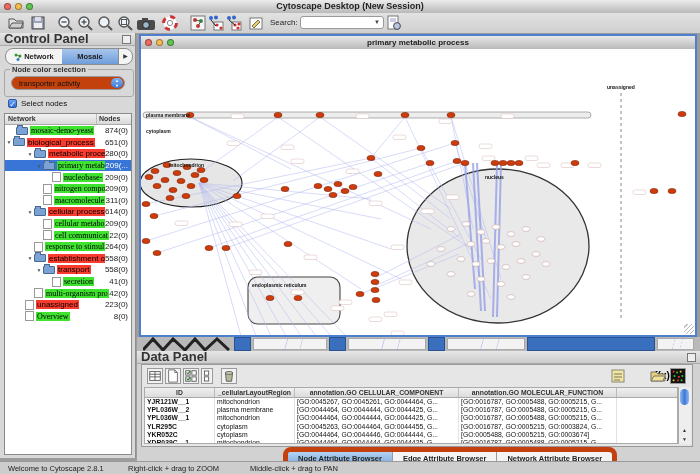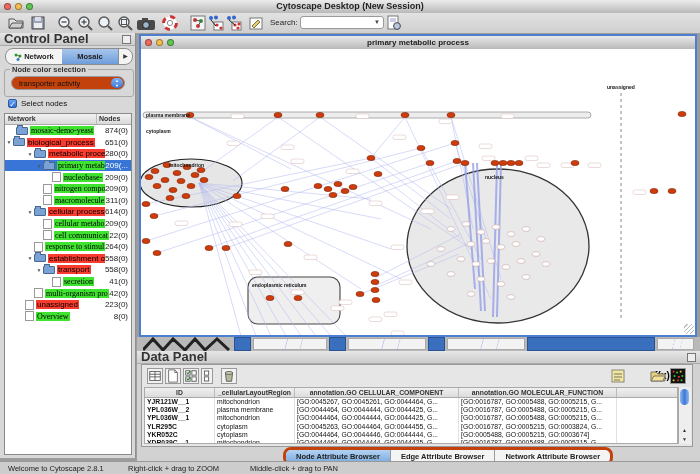--- a/index.html
+++ b/index.html
@@ -94,21 +94,21 @@
   .th{font-size:6.8px;font-weight:bold;color:#333;text-align:center;line-height:9px;
     border-right:1px solid #bbb;overflow:hidden;white-space:nowrap;box-sizing:border-box;}
   .tr{display:flex;height:8.2px;}
   .td{font-size:6.8px;color:#111;line-height:8.2px;border-right:1px solid #e2e2e2;
     overflow:hidden;white-space:nowrap;padding-left:2px;box-sizing:border-box;}
   .c0{width:70px;font-weight:bold;} .c1{width:80px;} .c2{width:164px;} .c3{width:158px;}
   .vscroll{position:absolute;right:1px;top:22px;width:12px;bottom:2px;background:#eee;border-left:1px solid #aaa;}
   .vthumb{position:absolute;left:1px;top:2px;width:9px;height:16px;border-radius:5px;
     background:linear-gradient(90deg,#8fb7ee,#3f79d8,#8fb7ee);}
   .varr{position:absolute;left:0;width:11px;height:9px;font-size:5px;text-align:center;color:#333;line-height:9px;}
-  .btabs{position:absolute;left:146px;top:96px;display:flex;border:3px solid #c2410c;border-radius:8px;
+  .btabs{position:absolute;left:146px;top:96px;display:flex;border:5px solid #c2410c;border-radius:8px;
     overflow:hidden;background:#f4f4f4;height:13px;}
   .btab{font-size:7.5px;font-weight:bold;color:#222;line-height:13px;padding:0 10px;border-right:1px solid #9a9a9a;}
   .btab:last-child{border-right:none;}
   .btab.on{background:linear-gradient(#b3d2f2,#79aade);}
   
   .statusbar{left:0;top:461px;width:700px;height:13px;background:#cdcdcd;border-top:1px solid #9a9a9a;}
   .sbi{position:absolute;top:2px;font-size:7.5px;color:#222;}
   .sbi.i0{left:8px;} .sbi.i1{left:128px;} .sbi.i2{left:250px;}
 </style>
 </head>

